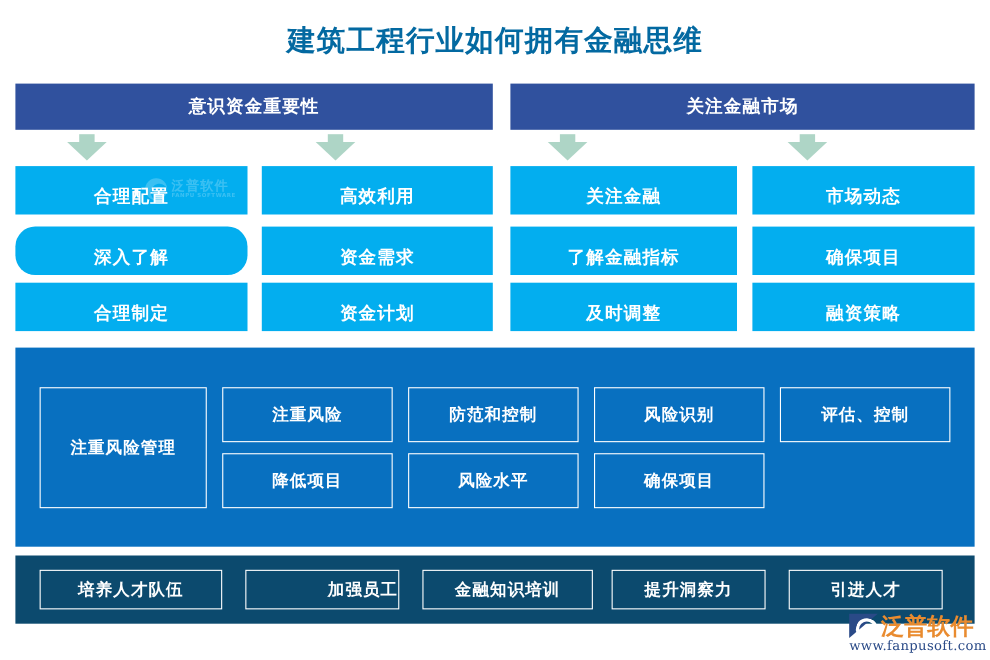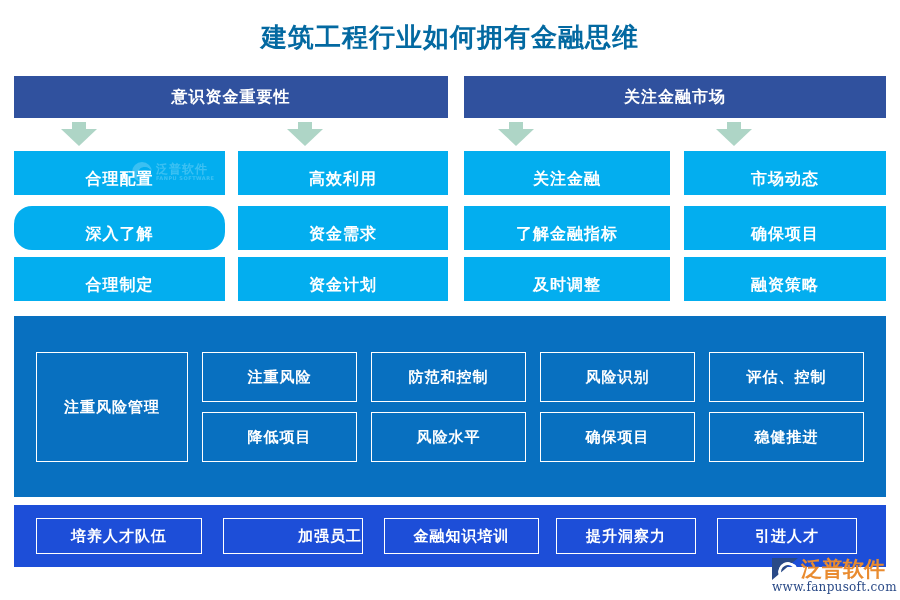--- a/index.html
+++ b/index.html
@@ -76,21 +76,21 @@
   .obox{
     position:absolute;border:1px solid #ffffff;
     color:#ffffff;font-size:15px;font-weight:bold;letter-spacing:1px;
     display:flex;align-items:center;justify-content:center;
     box-sizing:border-box;
   }
 
   
   .graybar{
     position:absolute;left:14px;top:505px;width:872px;height:62px;
-    background:#1d4ed8;
+    background:#0c4a6e;
   }
   .gbox{
     position:absolute;top:13px;height:36px;border:1px solid #ffffff;
     color:#ffffff;font-size:15px;font-weight:bold;letter-spacing:1px;
     display:flex;align-items:center;justify-content:center;
     box-sizing:border-box;
   }
 
   
   .logo{
@@ -221,23 +221,20 @@
     <div class="obox" style="left:357px;top:96px;width:155px;height:50px;">
       <span>风险水平</span>
     </div>
     <div class="obox" style="left:526px;top:96px;width:155px;height:50px;">
       <span>确保项目</span>
     </div>
 
     <div class="obox" style="left:695px;top:36px;width:155px;height:50px;">
       <span>评估、控制</span>
     </div>
-    <div class="obox" style="left:695px;top:96px;width:155px;height:50px;">
-      <span>稳健推进</span>
-    </div>
   </div>
 
   <div class="graybar">
     <div class="gbox" style="left:22px;width:166px;">
       <span>培养人才队伍</span>
     </div>
     <div class="gbox" style="left:209px;width:140px;justify-content:flex-end;">
       <span>加强员工</span>
     </div>
     <div class="gbox" style="left:370px;width:155px;">

